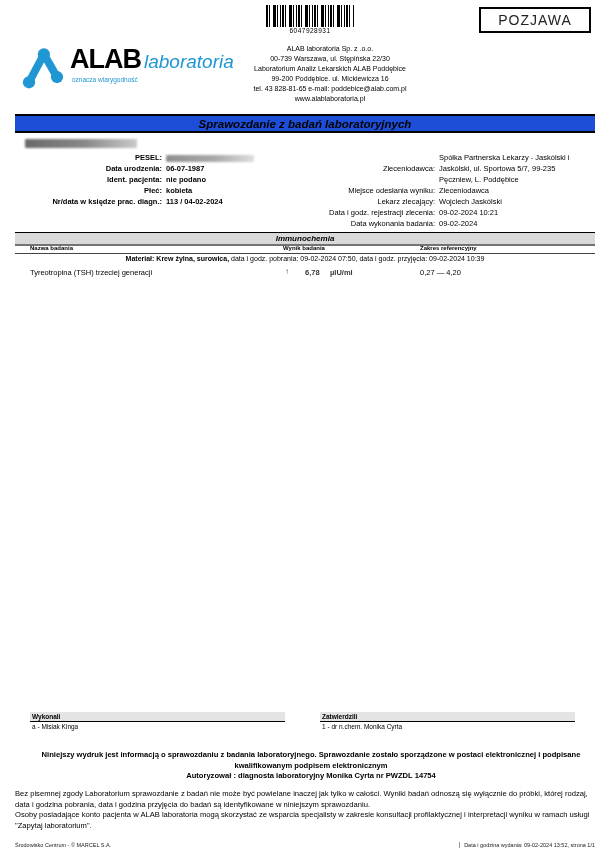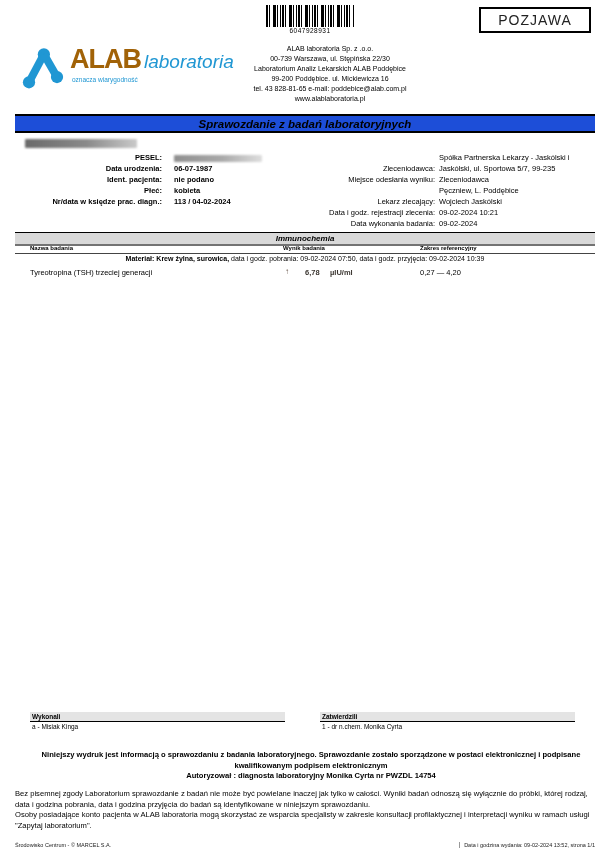--- a/index.html
+++ b/index.html
@@ -21,21 +21,21 @@
   .barcode-num{font-size:6.5px;line-height:8px;letter-spacing:.5px;}
   .stamp{
     position:absolute;left:479px;top:7px;width:108px;height:22px;
     border:2px solid #000;display:flex;align-items:center;justify-content:center;
     font-size:14px;letter-spacing:1px;color:#222;
   }
   
   .logo{position:absolute;left:22px;top:46px;width:190px;}
   .logo-top{display:flex;align-items:flex-start;}
   .logo-text{margin-left:6px;}
-  .logo-name{font-size:27px;font-weight:bold;color:#a16207;line-height:27px;letter-spacing:-1px;display:inline;}
+  .logo-name{font-size:27px;font-weight:bold;color:#000000;line-height:27px;letter-spacing:-1px;display:inline;}
   .logo-suffix{font-size:19px;font-style:italic;color:#2097d3;display:inline;margin-left:3px;}
   .logo-tagline{font-size:6.5px;color:#2097d3;margin-top:3px;margin-left:2px;}
   .address{position:absolute;left:200px;top:44px;width:260px;text-align:center;font-size:7px;line-height:10px;}
   
   .title-bar{
     position:absolute;left:15px;top:114px;width:580px;height:15px;
     background:#1d4ed8;border-top:2px solid #000;border-bottom:2px solid #000;
     display:flex;align-items:center;justify-content:center;
     font-size:11.5px;font-weight:bold;font-style:italic;
   }
@@ -47,21 +47,21 @@
   }
   .redaction-pesel{
     display:inline-block;width:88px;height:7px;vertical-align:middle;
     background:linear-gradient(90deg,#8f8f8f,#a9a9a9 55%,#dedede);
     filter:blur(1px);border-radius:1px;
   }
   
   .info-left{position:absolute;left:15px;top:152px;width:292px;}
   .info-right{position:absolute;left:303px;top:152px;width:295px;}
   .info-row{display:flex;font-size:7.5px;line-height:11px;}
-  .info-left .lbl{width:147px;text-align:right;padding-right:12px;font-weight:bold;white-space:nowrap;}
+  .info-left .lbl{width:147px;text-align:right;padding-right:4px;font-weight:bold;white-space:nowrap;}
   .info-left .val{font-weight:bold;white-space:nowrap;}
   .info-right .lbl{width:132px;text-align:right;padding-right:4px;white-space:nowrap;}
   .info-right .val{white-space:nowrap;}
   
   .section-bar{
     position:absolute;left:15px;top:232px;width:580px;height:11px;
     background:#d9d9d9;border-top:1.5px solid #000;border-bottom:2px solid #737373;
     display:flex;align-items:center;justify-content:center;
     font-size:8px;font-weight:bold;font-style:italic;
   }
@@ -175,26 +175,26 @@
   <div class="info-right">
     <div class="info-row">
       <span class="lbl"></span>
       <span class="val">Spółka Partnerska Lekarzy - Jaskólski i</span>
     </div>
     <div class="info-row">
       <span class="lbl">Zleceniodawca:</span>
       <span class="val">Jaskólski, ul. Sportowa 5/7, 99-235</span>
     </div>
     <div class="info-row">
+      <span class="lbl"></span>
+      <span class="val">Pęczniew, L. Poddębice</span>
+    </div>
+    <div class="info-row">
       <span class="lbl">Miejsce odesłania wyniku:</span>
       <span class="val">Zleceniodawca</span>
-    </div>
-    <div class="info-row">
-      <span class="lbl"></span>
-      <span class="val">Pęczniew, L. Poddębice</span>
     </div>
     <div class="info-row">
       <span class="lbl">Lekarz zlecający:</span>
       <span class="val">Wojciech Jaskólski</span>
     </div>
     <div class="info-row">
       <span class="lbl">Data i godz. rejestracji zlecenia:</span>
       <span class="val">09-02-2024 10:21</span>
     </div>
     <div class="info-row">

